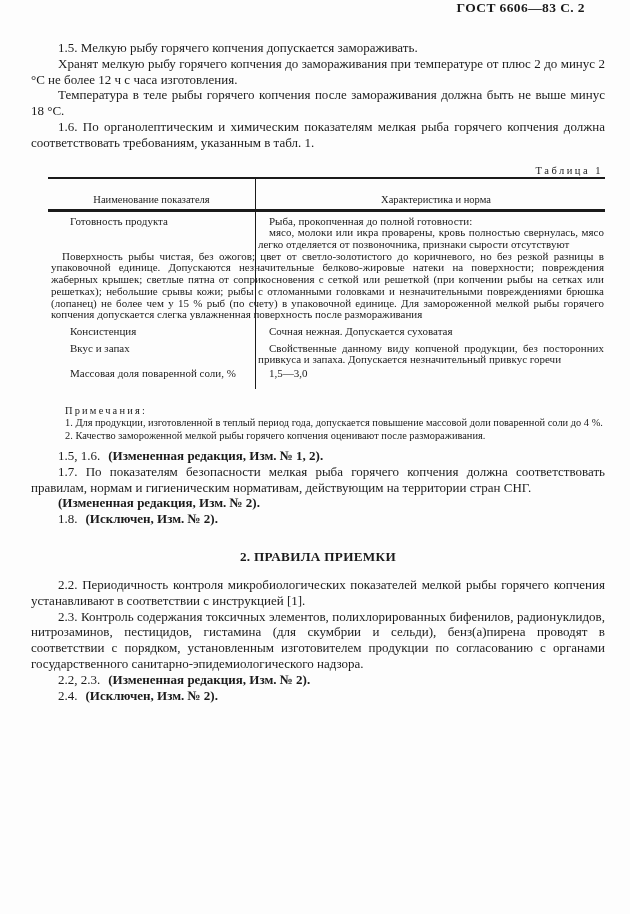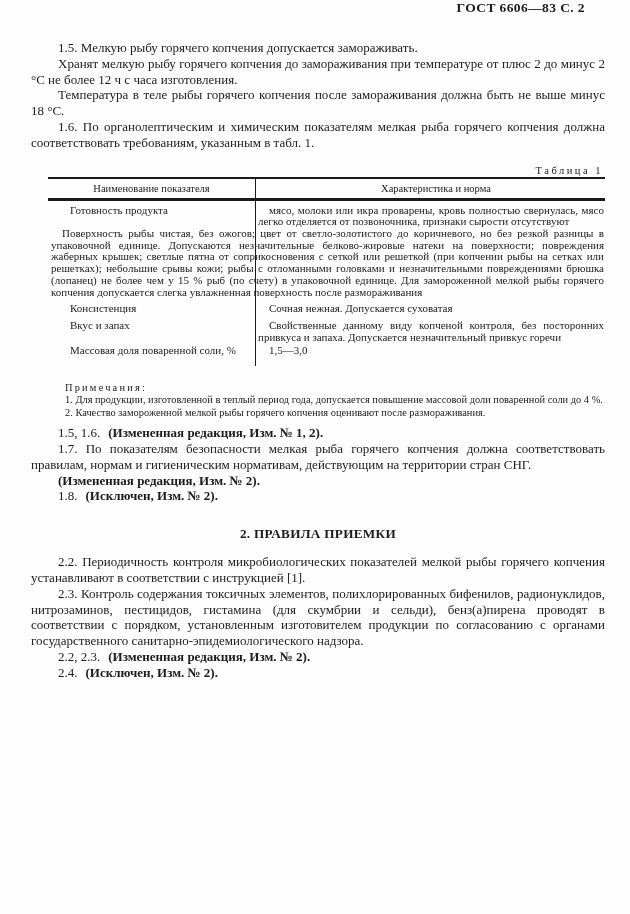--- a/index.html
+++ b/index.html
@@ -39,21 +39,21 @@
     margin-top:1px;
     border-top:2px solid #1b1b1b;
   }
   .tbl .vline {
     position:absolute; left:207px; top:0; bottom:0;
     width:1px; background:#1b1b1b;
   }
   .tbl-head {
     display:flex;
     font-size:10.5px;
-    padding:4px 0 4px 0;
+    padding:15px 0 4px 0;
     border-bottom:3px solid #1b1b1b;
     gap:12px;
   }
   .tbl-head .c1 { width:207px; text-align:center; }
   .tbl-head .c2 { flex:1; text-align:center; }
 
   .tbl-body { padding:4px 0 9px 0; font-size:11px; line-height:11.7px; }
   .trow { display:flex; }
   .trow .rname { width:207px; padding-left:22px; padding-right:8px; }
   .trow .rval  { flex:1; padding-left:3px; padding-right:1px; text-align:justify; }
@@ -107,41 +107,42 @@
 
     <div class="tbl-head">
       <div class="c1">Наименование показателя</div>
       <div class="c2">Характеристика и норма</div>
     </div>
 
     <div class="tbl-body">
       <div class="trow">
         <div class="rname">Готовность продукта</div>
         <div class="rval">
+          <p>Рыба, прокопченная до полной готовности:</p>
           <p>мясо, молоки или икра проварены, кровь полностью свернулась, мясо легко отделяется от позвоночника, признаки сырости отсутствуют</p>
         </div>
       </div>
 
       <div class="trow">
         <div class="rval">
           <p>Поверхность рыбы чистая, без ожогов; цвет от светло-золотистого до коричневого, но без резкой разницы в упаковочной единице. Допускаются незначительные белково-жировые натеки на поверхности; повреждения жаберных крышек; светлые пятна от соприкосновения с сеткой или решеткой (при копчении рыбы на сетках или решетках); небольшие срывы кожи; рыбы с отломанными головками и незначительными повреждениями брюшка (лопанец) не более чем у 15 % рыб (по счету) в упаковочной единице. Для замороженной мелкой рыбы горячего копчения допускается слегка увлажненная поверхность после размораживания</p>
         </div>
       </div>
 
       <div class="trow gap">
         <div class="rname">Консистенция</div>
         <div class="rval">
           <p>Сочная нежная. Допускается суховатая</p>
         </div>
       </div>
 
       <div class="trow gap">
         <div class="rname">Вкус и запах</div>
         <div class="rval">
-          <p>Свойственные данному виду копченой контроля, без посторонних привкуса и запаха. Допускается незначительный привкус горечи</p>
+          <p>Свойственные данному виду копченой продукции, без посторонних привкуса и запаха. Допускается незначительный привкус горечи</p>
         </div>
       </div>
 
       <div class="trow gap2">
         <div class="rname">Массовая доля поваренной соли, %</div>
         <div class="rval">
           <p>1,5—3,0</p>
         </div>
       </div>
     </div>

